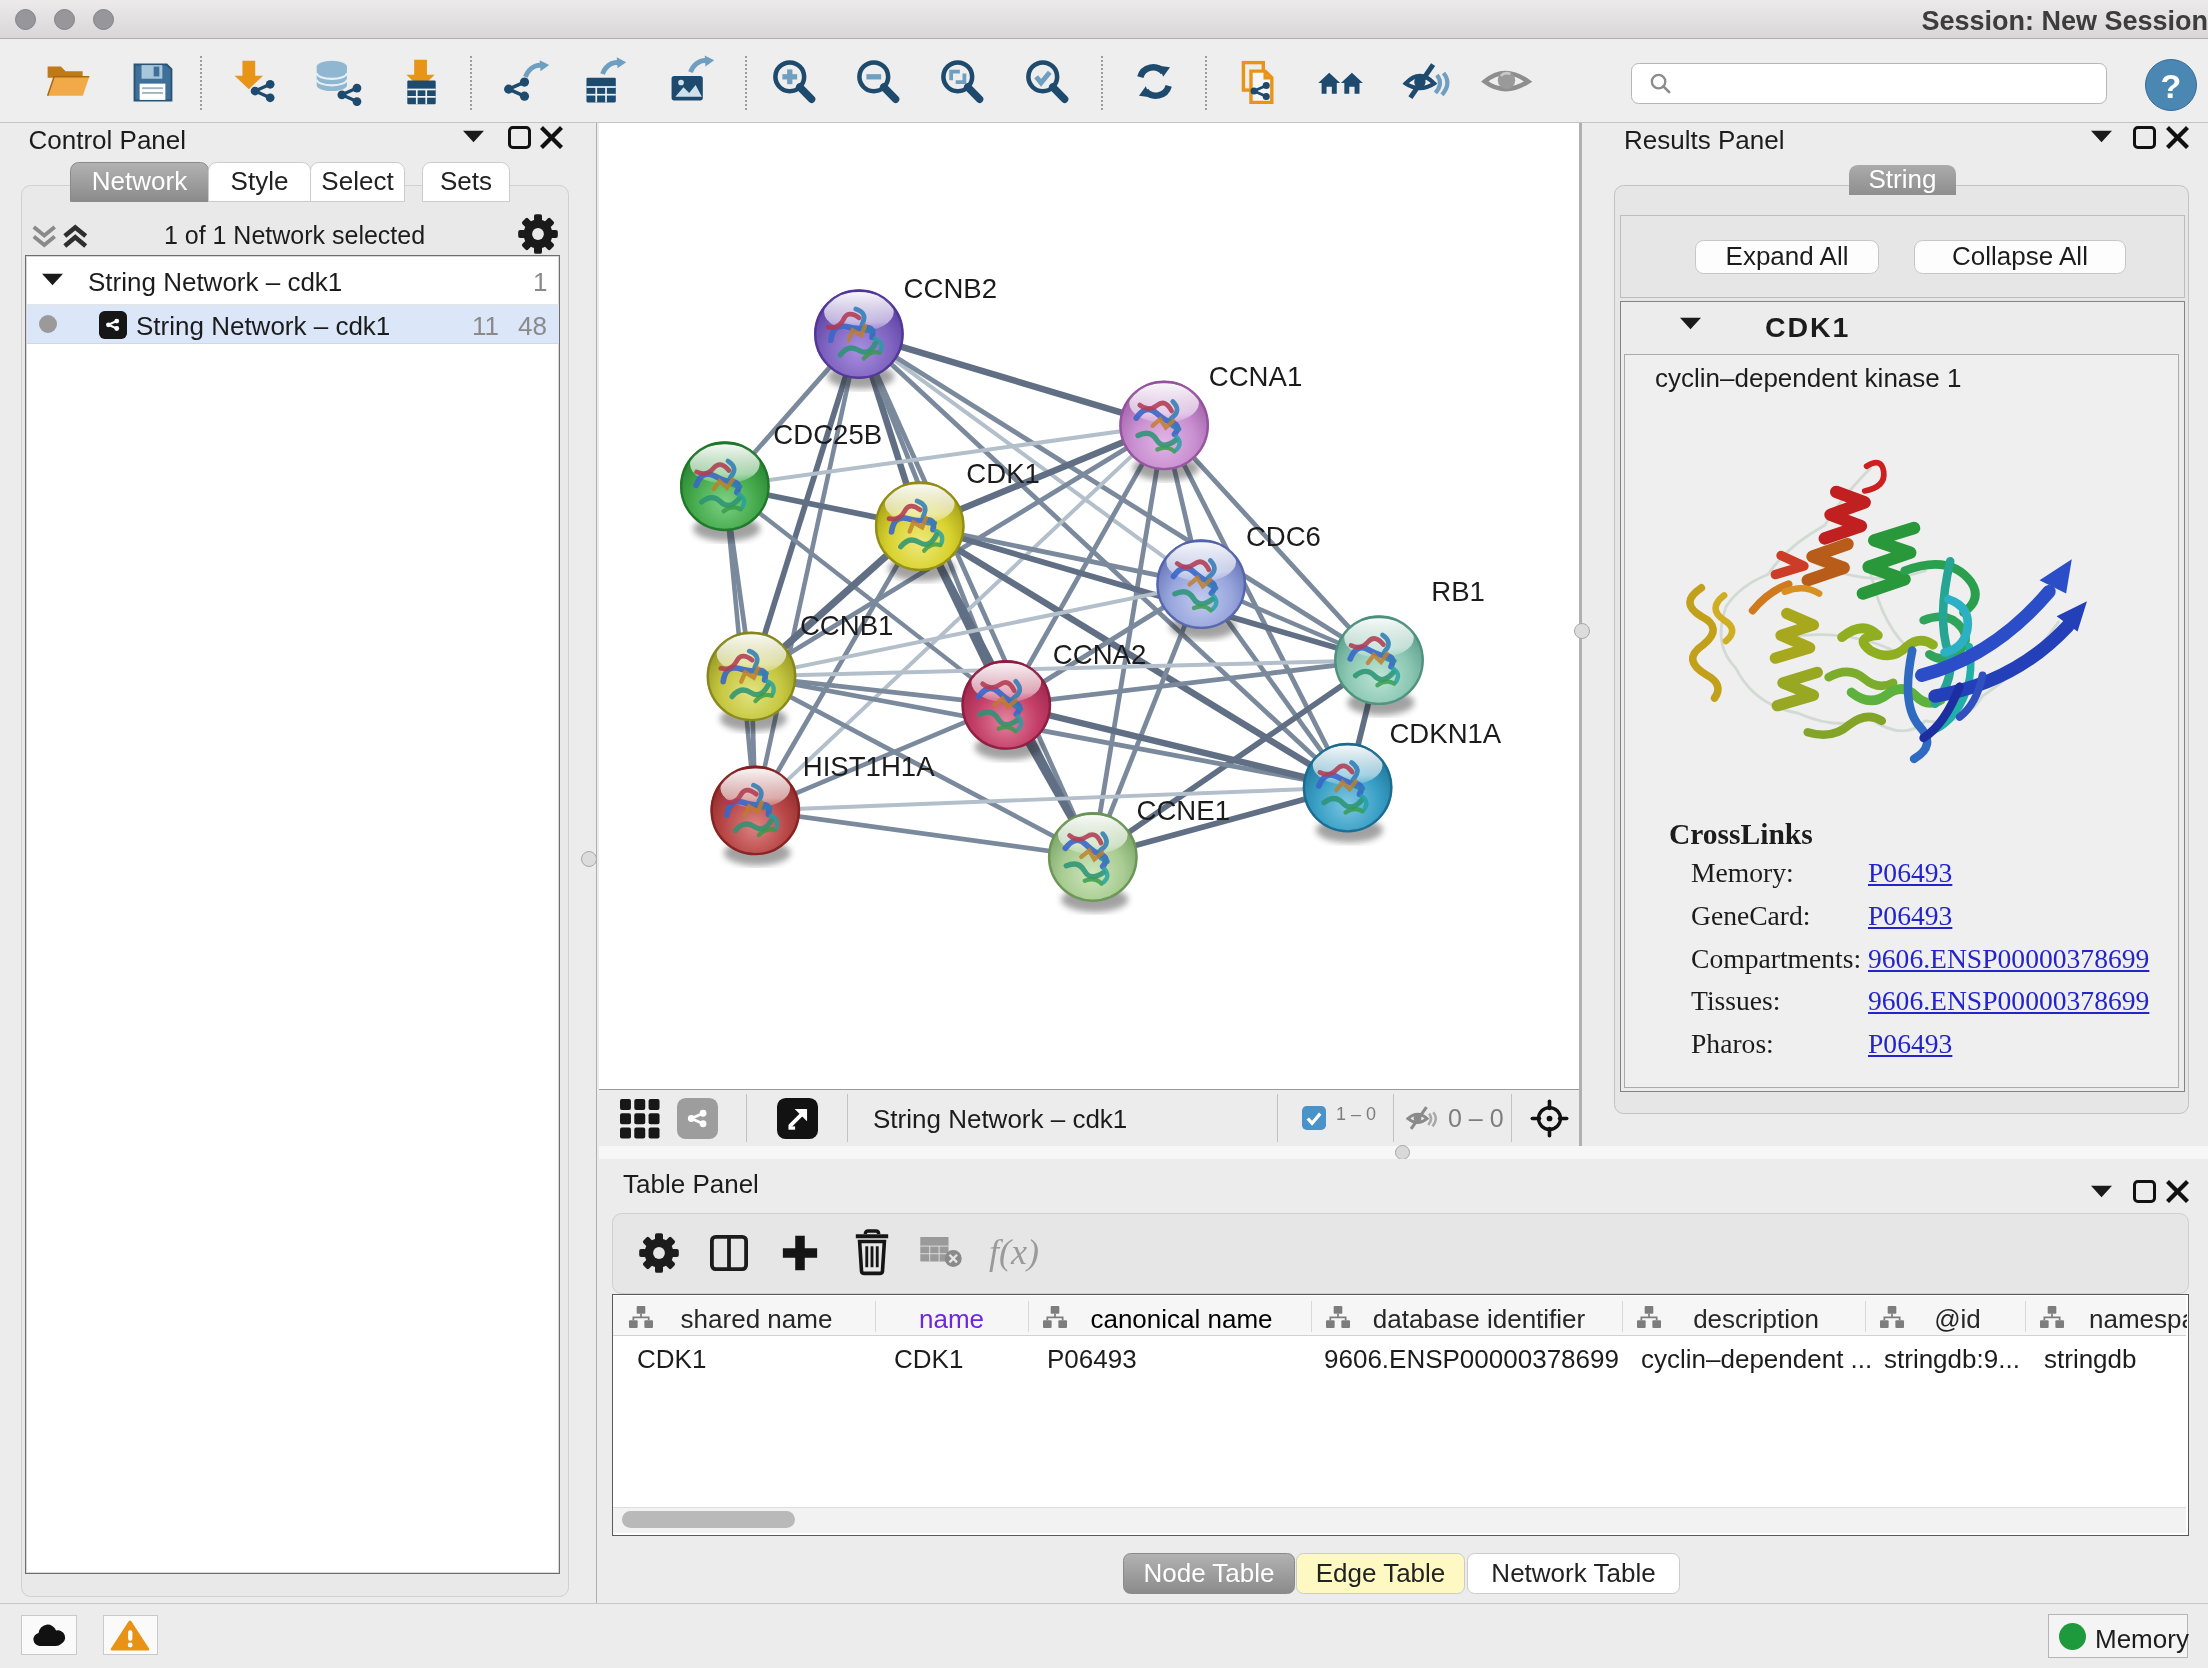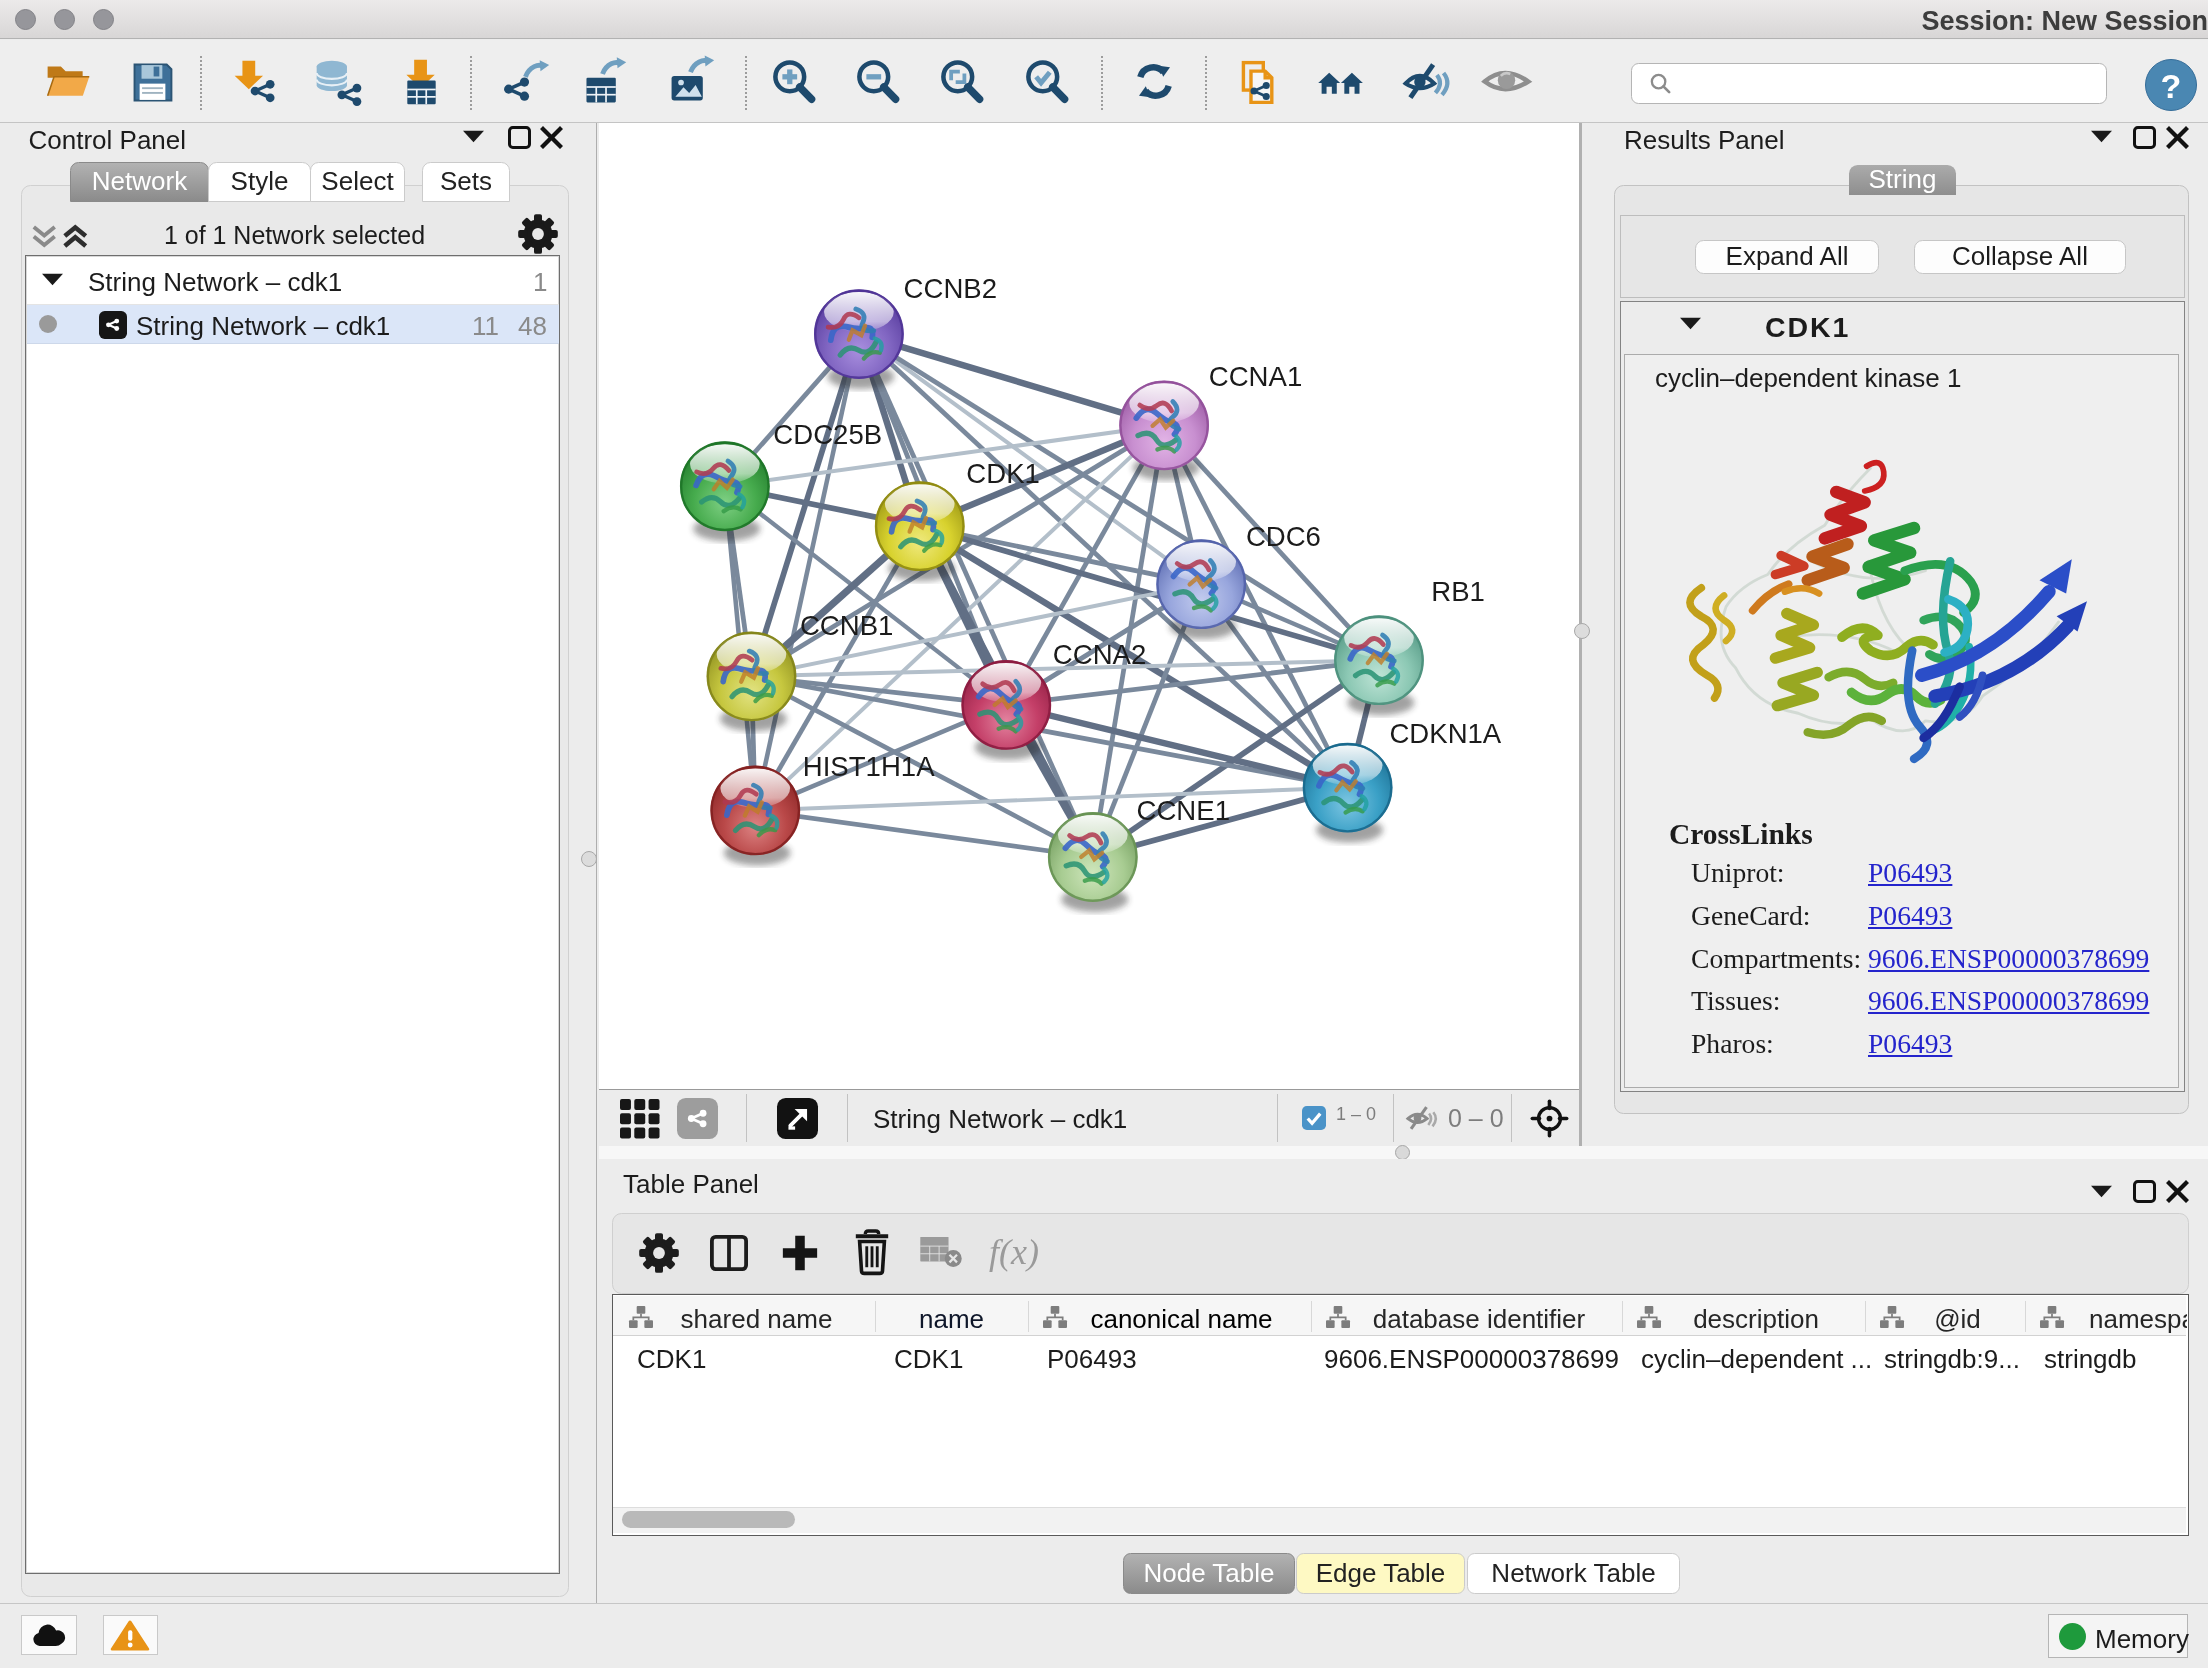--- a/index.html
+++ b/index.html
@@ -565,21 +565,21 @@
       <path d="M266 240 q76 -20 134 -88" stroke="#2b4ec8" stroke-width="14"></path>
       <path d="M280 262 q84 -14 140 -74" stroke="#2340b8" stroke-width="14"></path>
       <path d="M390 140 l34 -22 l-6 36 z" fill="#2b4ec8" stroke="none"></path>
       <path d="M408 178 l32 -16 l-10 32 z" fill="#2340b8" stroke="none"></path>
       <path d="M256 214 q-12 58 8 80 q18 20 -6 34" stroke="#2f6ac2" stroke-width="9"></path>
       <path d="M306 252 q-16 40 -38 54" stroke="#1c2ea0" stroke-width="9"></path>
       <path d="M330 240 q-6 30 -24 44" stroke="#3050c0" stroke-width="8"></path>
     </g>
   </svg>
 <div class="t" style="left:1669px;top:818px;font-size:29.5px;font-weight:bold;font-family:'Liberation Serif',serif">CrossLinks</div>
-<div class="t" style="left:1691px;top:857px;font-size:27.6px;font-family:'Liberation Serif',serif">Uniprot:</div>
+<div class="t" style="left:1691px;top:857px;font-size:27.6px;font-family:'Liberation Serif',serif">Memory:</div>
 <div class="t" style="left:1868px;top:857px;font-size:27.6px;font-family:'Liberation Serif',serif;color:#2424cc;text-decoration:underline">P06493</div>
 <div class="t" style="left:1691px;top:900px;font-size:27.6px;font-family:'Liberation Serif',serif">GeneCard:</div>
 <div class="t" style="left:1868px;top:900px;font-size:27.6px;font-family:'Liberation Serif',serif;color:#2424cc;text-decoration:underline">P06493</div>
 <div class="t" style="left:1691px;top:943px;font-size:27.6px;font-family:'Liberation Serif',serif">Compartments:</div>
 <div class="t" style="left:1868px;top:943px;font-size:27.6px;font-family:'Liberation Serif',serif;color:#2424cc;text-decoration:underline">9606.ENSP00000378699</div>
 <div class="t" style="left:1691px;top:985px;font-size:27.6px;font-family:'Liberation Serif',serif">Tissues:</div>
 <div class="t" style="left:1868px;top:985px;font-size:27.6px;font-family:'Liberation Serif',serif;color:#2424cc;text-decoration:underline">9606.ENSP00000378699</div>
 <div class="t" style="left:1691px;top:1028px;font-size:27.6px;font-family:'Liberation Serif',serif">Pharos:</div>
 <div class="t" style="left:1868px;top:1028px;font-size:27.6px;font-family:'Liberation Serif',serif;color:#2424cc;text-decoration:underline">P06493</div>
 <div class="a" style="left:599px;top:1146px;width:1609px;height:13.3px;background:#f7f7f7"></div>
@@ -641,21 +641,21 @@
     <g fill="#7d7d7d">
       <rect x="9" y="1" width="9" height="8" rx="1"></rect>
       <rect x="1" y="16" width="9" height="8" rx="1"></rect>
       <rect x="17" y="16" width="9" height="8" rx="1"></rect>
     </g>
     <path d="M13.5 9 v4 M5.5 16 v-3 h16 v3" fill="none" stroke="#7d7d7d" stroke-width="1.8"></path>
   </svg>
 <div class="t" style="left:613px;top:1304px;width:262px;text-align:center;font-size:26px;color:#262626;text-indent:25px">shared name</div>
 <div class="t" style="left:637px;top:1344px;font-size:26px">CDK1</div>
 <div class="a" style="left:875px;top:1301px;height:31px;border-left:1.9px solid #d8d8d8"></div>
-<div class="t" style="left:875px;top:1304px;width:153px;text-align:center;font-size:26px;color:#0f172a;text-indent:0px">name</div>
+<div class="t" style="left:875px;top:1304px;width:153px;text-align:center;font-size:26px;color:#6d28d9;text-indent:0px">name</div>
 <div class="t" style="left:894px;top:1344px;font-size:26px">CDK1</div>
 <div class="a" style="left:1028px;top:1301px;height:31px;border-left:1.9px solid #d8d8d8"></div>
 <svg class="a" style="left:1042px;top:1305px" width="26" height="24" viewBox="0 0 27 25">
     <g fill="#7d7d7d">
       <rect x="9" y="1" width="9" height="8" rx="1"></rect>
       <rect x="1" y="16" width="9" height="8" rx="1"></rect>
       <rect x="17" y="16" width="9" height="8" rx="1"></rect>
     </g>
     <path d="M13.5 9 v4 M5.5 16 v-3 h16 v3" fill="none" stroke="#7d7d7d" stroke-width="1.8"></path>
   </svg>

